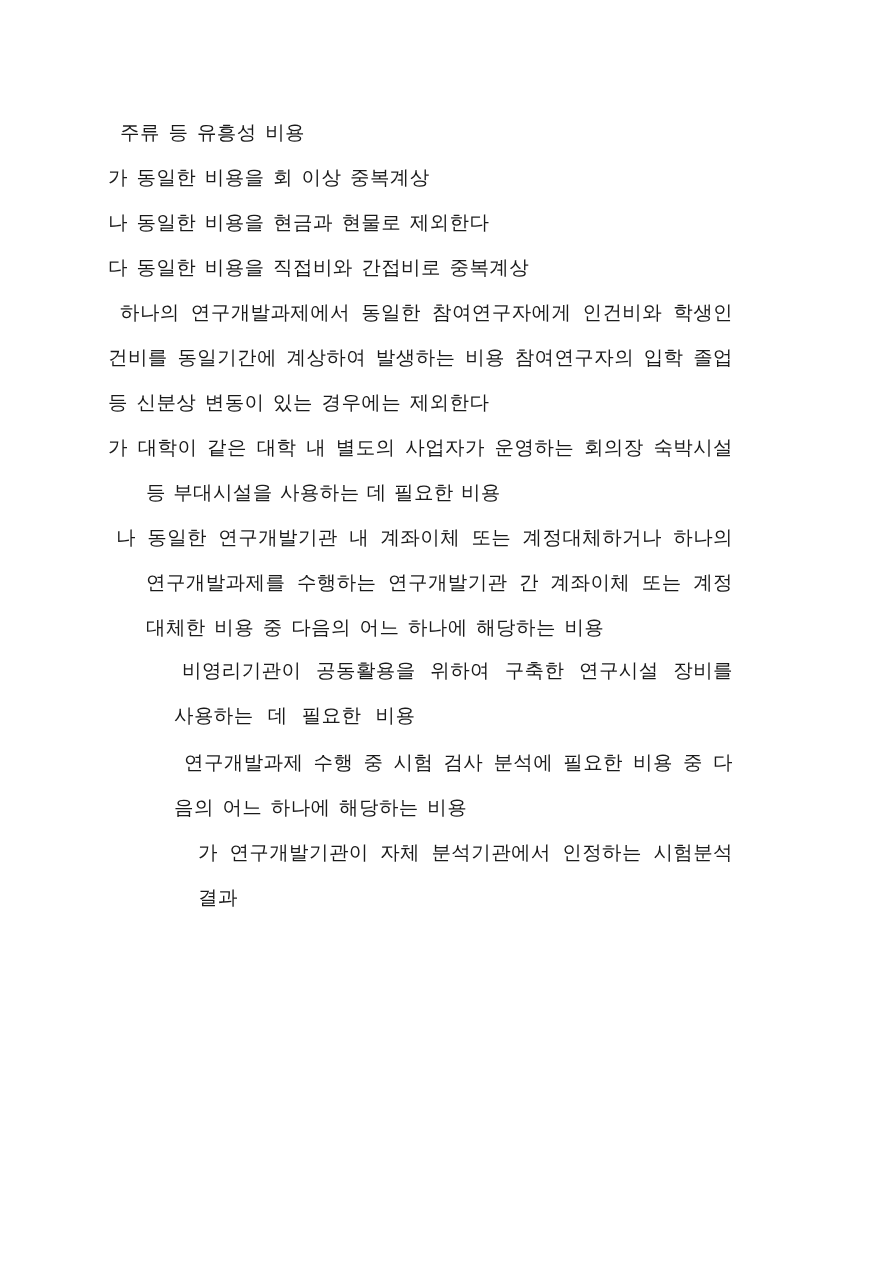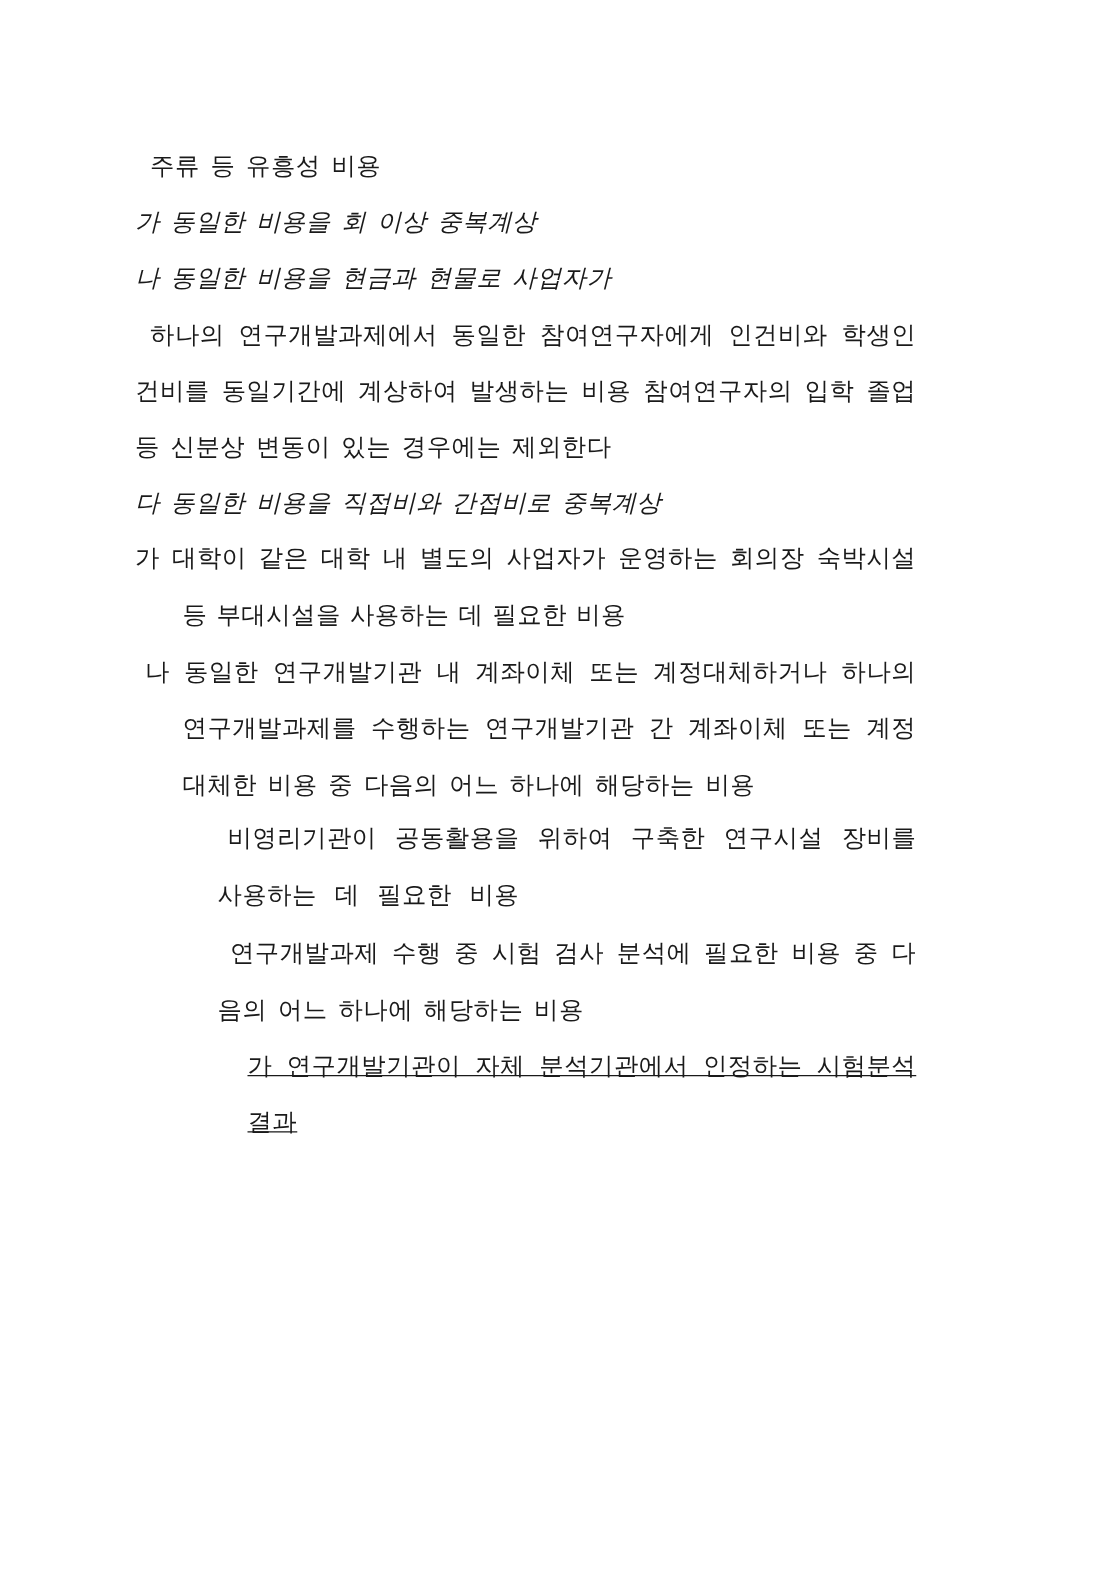--- a/index.html
+++ b/index.html
@@ -35,21 +35,20 @@
     margin: 0;
     text-align: justify;
     text-justify: inter-character;
   }
   
   .p-indent {
     text-indent: 12px;
   }
   .p-flush {
     text-indent: 0;
-    font-style: italic;
   }
   
   .p-hang1 {
     padding-left: 38px;
     text-indent: -38px;
     font-family: Liberation Serif, serif;
   }
   .p-hang2 {
     padding-left: 38px;
     text-indent: -30px;
@@ -59,34 +58,33 @@
     text-indent: 8px;
     font-family: Liberation Mono, monospace;
   }
   .p-sub2 {
     padding-left: 66px;
     text-indent: 10px;
   }
   .p-sub3 {
     padding-left: 90px;
     text-indent: 0px;
-    text-decoration: underline;
   }
 </style>
 </head>
 <body>
 
 <div class="page">
   <div class="doc-body">
 
     <p class="para p-indent">주류 등 유흥성 비용</p>
     <p class="para p-flush">가  동일한 비용을   회 이상 중복계상</p>
-    <p class="para p-flush">나  동일한 비용을 현금과 현물로 사업자가</p>
+    <p class="para p-flush">나  동일한 비용을 현금과 현물로 제외한다</p>
+    <p class="para p-flush">다  동일한 비용을 직접비와 간접비로 중복계상</p>
     <p class="para p-indent">하나의 연구개발과제에서 동일한 참여연구자에게 인건비와 학생인건비를 동일기간에 계상하여 발생하는 비용 참여연구자의 입학  졸업 등 신분상 변동이 있는 경우에는 제외한다</p>
-    <p class="para p-flush">다  동일한 비용을 직접비와 간접비로 중복계상</p>
     <p class="para p-hang1">가  대학이 같은 대학 내 별도의 사업자가 운영하는 회의장  숙박시설 등 부대시설을 사용하는 데 필요한 비용</p>
     <p class="para p-hang2">나 동일한 연구개발기관 내 계좌이체 또는 계정대체하거나 하나의 연구개발과제를 수행하는 연구개발기관 간 계좌이체 또는 계정대체한 비용 중 다음의 어느 하나에 해당하는 비용</p>
     <p class="para p-sub1">비영리기관이 공동활용을 위하여 구축한 연구시설  장비를 사용하는 데 필요한 비용</p>
     <p class="para p-sub2">연구개발과제 수행 중 시험  검사  분석에 필요한 비용 중 다음의 어느 하나에 해당하는 비용</p>
     <p class="para p-sub3">가  연구개발기관이 자체 분석기관에서 인정하는 시험분석결과</p>
 
   </div>
 </div>
 
 </body></html>

